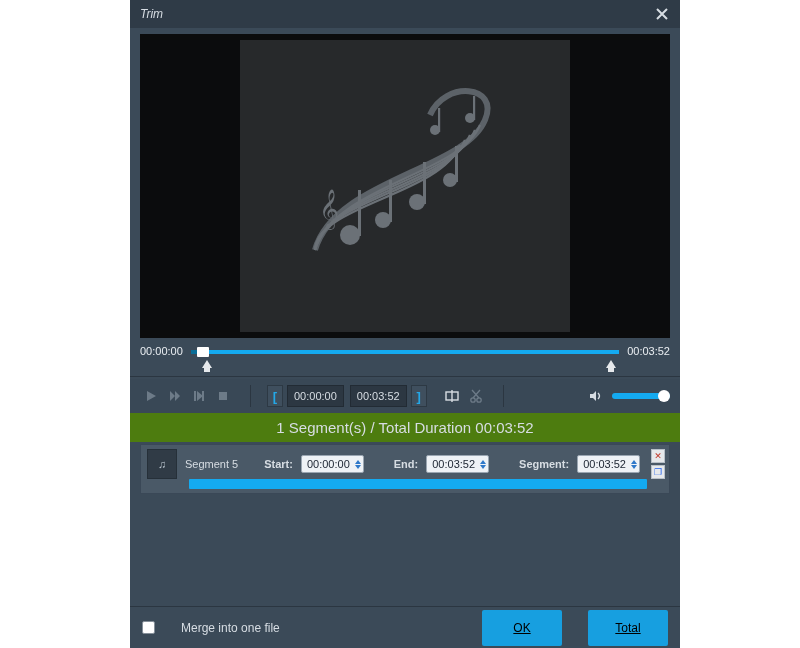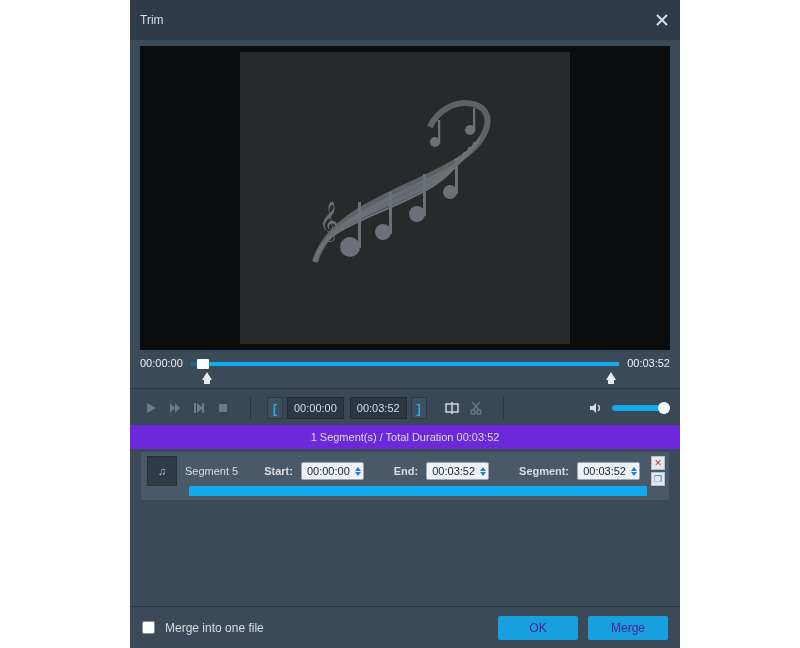--- a/index.html
+++ b/index.html
@@ -14,25 +14,26 @@
   }
   .dialog {
     position: absolute;
     left: 130px; top: 0;
     width: 550px; height: 648px;
     background: #3b4a58;
     display: flex;
     flex-direction: column;
   }
   .titlebar {
-    height: 40px;
+    height: 28px;
     background: #2f3b47;
     display: flex;
     align-items: center;
     padding: 0 10px;
+    font-style: italic;
   }
   .titlebar .title { font-size: 12px; }
   .titlebar .spacer { flex: 1; }
   .titlebar .close { width:16px; height:16px; cursor:pointer; display:flex;align-items:center;justify-content:center;}
   .titlebar .close svg { width:12px;height:12px;stroke:#d7dde3;stroke-width:2; }
 
   .preview-area {
     height: 304px;
     background:#0b0c0d;
     margin: 6px 10px 0 10px;
@@ -101,21 +102,21 @@
   .tc-box{
     height:22px;background:#2c3742;border:1px solid #222b34;
     padding:0 6px;display:flex;align-items:center;font-size:11px;color:#d7dde3;
     margin:0 2px;
   }
   .vol-wrap{display:flex;align-items:center;margin-left:auto;gap:6px;}
   .vol-slider{width:58px;height:6px;background:#14aaf0;border-radius:3px;position:relative;}
   .vol-knob{position:absolute;right:0;top:-3px;width:12px;height:12px;border-radius:6px;background:#fff;}
 
   .status-row{
-    text-align:center;font-size:11px;padding:6px 0;color:#d7dde3;background:#6d28d9;
+    text-align:center;font-size:15px;padding:6px 0;color:#d7dde3;background:#4d7c0f;
   }
 
   .segment-panel{
     margin:2px 10px;background:#4a5967;border:1px solid #3a4857;
     padding:4px 6px 6px 6px;height:50px;position:relative;
   }
   .seg-top{display:flex;align-items:center;gap:8px;font-size:11px;}
   .seg-icon{
     width:30px;height:30px;background:#303b46;border:1px solid #263039;
     display:flex;align-items:center;justify-content:center;color:#b9c3cd;
@@ -135,26 +136,26 @@
   .sa.del{color:#c0392b;}
   .sa.copy{color:#2563eb;}
   .seg-bar{
     position:absolute;left:48px;right:22px;bottom:4px;height:10px;background:#14aaf0;border-radius:1px;
   }
 
   .fill{flex:1;}
 
   .footer{
     height:42px;background:#3b4a58;border-top:1px solid #2b3641;
-    display:flex;align-items:center;padding:0 12px;gap:10px;
+    display:flex;align-items:center;padding:0 12px;gap:26px;
   }
   .chk{width:13px;height:13px;background:#fff;border:1px solid #858f99;border-radius:2px;cursor:pointer;}
   .btn{
-    width:80px;height:24px;border-radius:2px;background:#179fe0;color:#4c1d95;font-size:12px;
-    display:flex;align-items:center;justify-content:center;cursor:pointer;
+    width:80px;height:36px;border-radius:2px;background:#179fe0;color:#000000;font-size:12px;
+    display:flex;align-items:center;justify-content:center;cursor:pointer;text-decoration:underline;
   }
   .btn.secondary{background:#179fe0;}
 </style>
 </head>
 <body>
 
 <div class="dialog">
 
   <div class="titlebar">
     <span class="title">Trim</span>
@@ -319,16 +320,16 @@
     <div class="seg-bar"></div>
   </div>
 
   <div class="fill"></div>
 
   <div class="footer">
     <span class="chk"></span>
     <span>Merge into one file</span>
     <span class="fill"></span>
     <span class="btn">OK</span>
-    <span class="btn secondary">Merge</span>
+    <span class="btn secondary">Total</span>
   </div>
 
 </div>
 
 </body></html>

